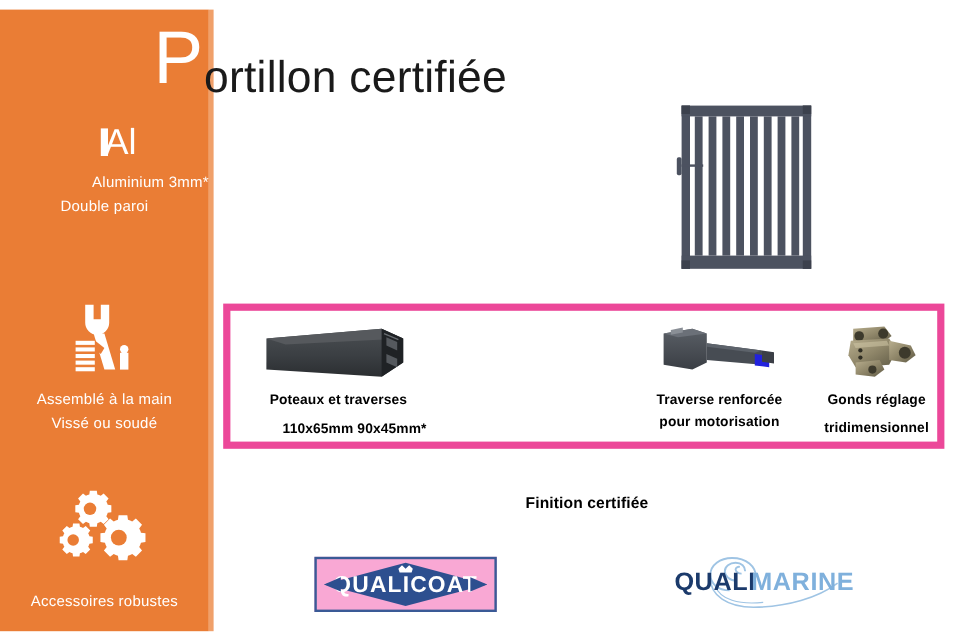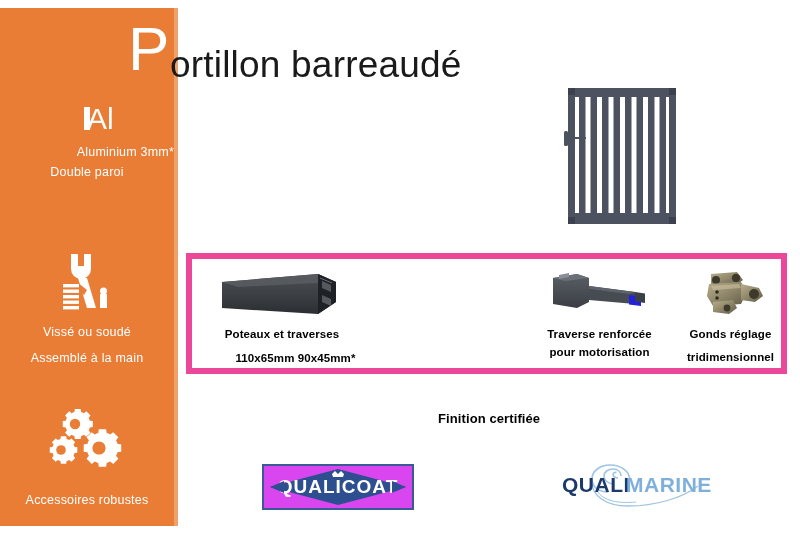--- a/index.html
+++ b/index.html
@@ -174,21 +174,21 @@
 
   
   #qualicoat {
     position: absolute;
     left: 262px;
     top: 464px;
     width: 152px;
     height: 46px;
     border: 2px solid #3a5a96;
     box-sizing: border-box;
-    background: #d946ef;
+    background: #f9a8d4;
   }
   #qualimarine {
     position: absolute;
     left: 556px;
     top: 462px;
     width: 160px;
     height: 48px;
   }
 </style>
 </head>
@@ -222,22 +222,22 @@
         <rect x="12" y="32" width="16" height="3.4" fill="#ffffff"></rect>
         <rect x="12" y="37.5" width="16" height="3.4" fill="#ffffff"></rect>
         <rect x="12" y="43" width="16" height="3.4" fill="#ffffff"></rect>
         <rect x="12" y="48.5" width="16" height="3.4" fill="#ffffff"></rect>
         <rect x="12" y="54" width="16" height="3.4" fill="#ffffff"></rect>
 
         <rect x="49" y="42" width="7" height="14" fill="#ffffff"></rect>
         <circle cx="52.5" cy="39" r="3.5" fill="#ffffff"></circle>
       </svg>
     </span>
+    <span class="feature-label" style="margin-top:6px;">Assemblé à la main</span>
     <span class="feature-label">Vissé ou soudé</span>
-    <span class="feature-label" style="margin-top:6px;">Assemblé à la main</span>
   </div>
 
   <div class="feature" style="top:404px;">
     <span class="feature-icon">
       <svg width="92" height="70" viewBox="0 0 92 70" xmlns="http://www.w3.org/2000/svg">
         <g fill="#ffffff">
 
           <g transform="translate(34,20)">
             <path d="M-17 -4 l4.2 -0.6 a13 13 0 0 1 1.6 -3.9 l-2.6 -3.4 l5.7 -5.7 l3.4 2.6 a13 13 0 0 1 3.9 -1.6 l0.6 -4.2 h8.1 l0.6 4.2 a13 13 0 0 1 3.9 1.6 l3.4 -2.6 l5.7 5.7 l-2.6 3.4 a13 13 0 0 1 1.6 3.9 l4.2 0.6 v8.1 l-4.2 0.6 a13 13 0 0 1 -1.6 3.9 l2.6 3.4 l-5.7 5.7 l-3.4 -2.6 a13 13 0 0 1 -3.9 1.6 l-0.6 4.2 h-8.1 l-0.6 -4.2 a13 13 0 0 1 -3.9 -1.6 l-3.4 2.6 l-5.7 -5.7 l2.6 -3.4 a13 13 0 0 1 -1.6 -3.9 l-4.2 -0.6 Z" transform="scale(0.72)"></path>
             <circle cx="0" cy="0" r="5.2" fill="#ea7d35"></circle>
@@ -253,21 +253,21 @@
             <circle cx="0" cy="0" r="4.8" fill="#ea7d35"></circle>
           </g>
         </g>
       </svg>
     </span>
     <span class="feature-label" style="margin-top:12px;">Accessoires robustes</span>
   </div>
 
   <div id="title-wrap">
     <span id="title-p">P</span>
-    <span id="title-rest">ortillon barreaudé</span>
+    <span id="title-rest">ortillon certifiée</span>
   </div>
 
   <div id="gate-img">
     <svg width="120" height="148" viewBox="0 0 120 148" xmlns="http://www.w3.org/2000/svg">
 
       <rect x="6" y="4" width="108" height="136" fill="#ffffff"></rect>
 
       <rect x="6" y="4" width="7" height="136" fill="#4c5260"></rect>
 
       <rect x="107" y="4" width="7" height="136" fill="#4c5260"></rect>

